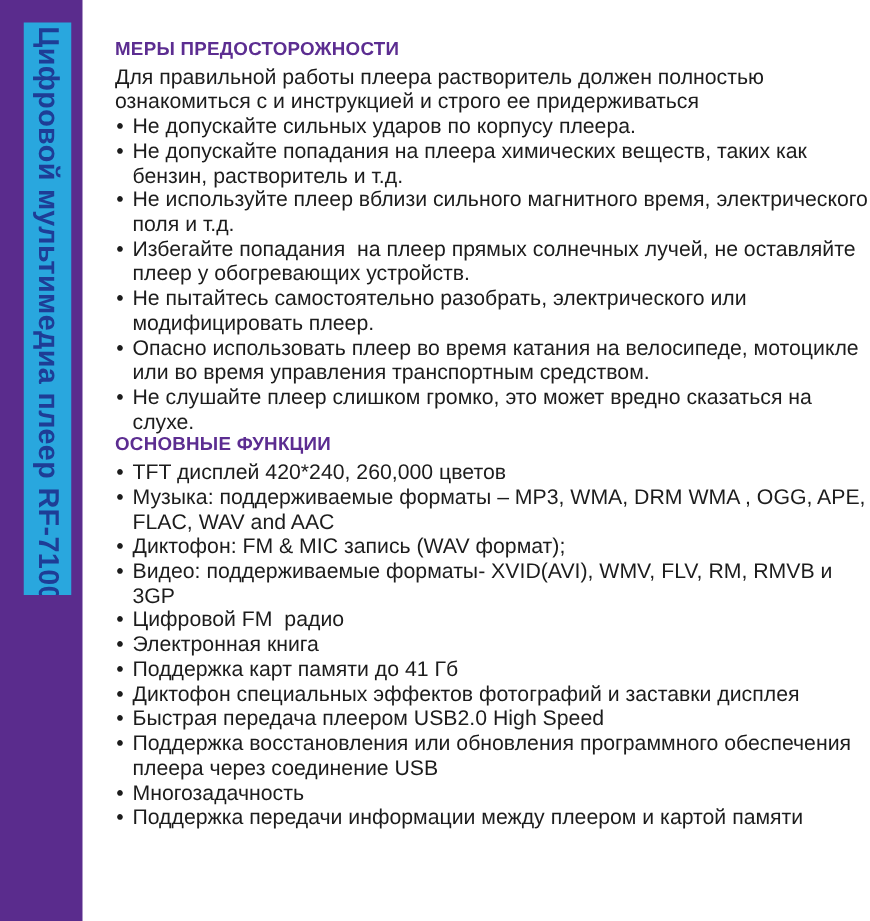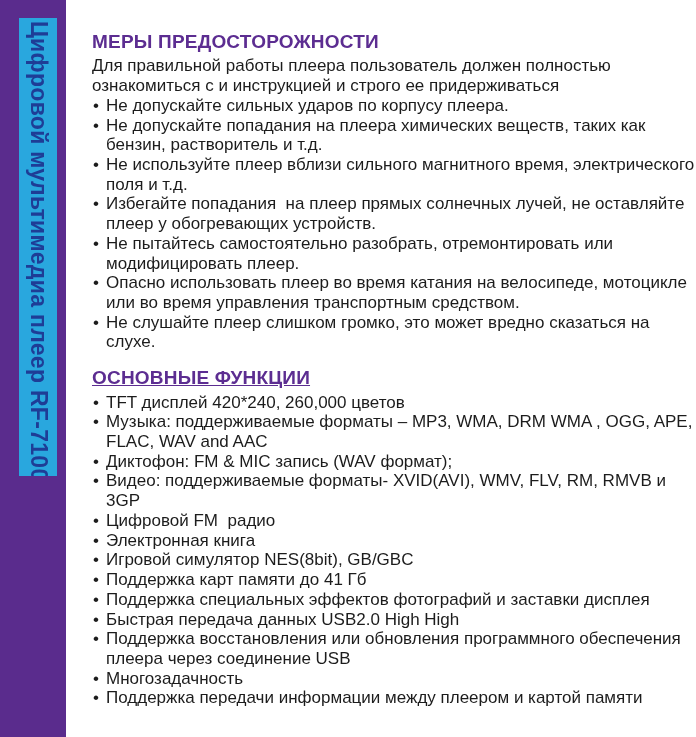--- a/index.html
+++ b/index.html
@@ -44,27 +44,27 @@
   }
 
   
   .content{
     position:absolute;left:92px;top:31px;width:604px;
     font-size:17px;
     line-height:1.16;
   }
   h2{
     margin:0 0 3px 0;
-    font-size:19px;
+    font-size:15px;
     line-height:1.18;
     font-weight:bold;
     color:var(--heading-purple);
     letter-spacing:0.2px;
   }
-  .section-functions h2{margin-top:15px;text-decoration:underline;}
+  .section-functions h2{}
   p.intro{
     margin:0;
     white-space:pre-wrap;
   }
   ul.bullets{
     margin:0;padding:0;list-style:none;
   }
   ul.bullets li{
     position:relative;
     padding-left:14px;
@@ -84,45 +84,44 @@
   <div class="spine">
     <div class="spine-blue">
       <span class="spine-text">Цифровой мультимедиа плеер RF-7100</span>
     </div>
   </div>
 
   <div class="content">
 
     <section class="section-precautions">
       <h2>МЕРЫ ПРЕДОСТОРОЖНОСТИ</h2>
-      <p class="intro">Для правильной работы плеера пользователь должен полностью ознакомиться с и инструкцией и строго ее придерживаться</p>
+      <p class="intro">Для правильной работы плеера растворитель должен полностью ознакомиться с и инструкцией и строго ее придерживаться</p>
       <ul class="bullets">
           <li>Не допускайте сильных ударов по корпусу плеера.</li>
           <li>Не допускайте попадания на плеера химических веществ, таких как бензин, растворитель и т.д.</li>
           <li>Не используйте плеер вблизи сильного магнитного время, электрического поля и т.д.</li>
           <li>Избегайте попадания  на плеер прямых солнечных лучей, не оставляйте плеер у обогревающих устройств.</li>
-          <li>Не пытайтесь самостоятельно разобрать, отремонтировать или модифицировать плеер.</li>
+          <li>Не пытайтесь самостоятельно разобрать, электрического или модифицировать плеер.</li>
           <li>Опасно использовать плеер во время катания на велосипеде, мотоцикле или во время управления транспортным средством.</li>
           <li>Не слушайте плеер слишком громко, это может вредно сказаться на слухе.</li>
         </ul>
     </section>
 
     <section class="section-functions">
       <h2>ОСНОВНЫЕ ФУНКЦИИ</h2>
       <ul class="bullets">
           <li>TFT дисплей 420*240, 260,000 цветов</li>
           <li>Музыка: поддерживаемые форматы – MP3, WMA, DRM WMA , OGG, APE, FLAC, WAV and AAC</li>
           <li>Диктофон: FM &amp; MIC запись (WAV формат);</li>
           <li>Видео: поддерживаемые форматы- XVID(AVI), WMV, FLV, RM, RMVB и 3GP</li>
           <li>Цифровой FM  радио</li>
           <li>Электронная книга</li>
-          <li>Игровой симулятор NES(8bit), GB/GBC</li>
           <li>Поддержка карт памяти до 41 Гб</li>
-          <li>Поддержка специальных эффектов фотографий и заставки дисплея</li>
-          <li>Быстрая передача данных USB2.0 High High</li>
+          <li>Диктофон специальных эффектов фотографий и заставки дисплея</li>
+          <li>Быстрая передача плеером USB2.0 High Speed</li>
           <li>Поддержка восстановления или обновления программного обеспечения плеера через соединение USB</li>
           <li>Многозадачность</li>
           <li>Поддержка передачи информации между плеером и картой памяти</li>
         </ul>
     </section>
 
   </div>
 </div>
 
 </body></html>

